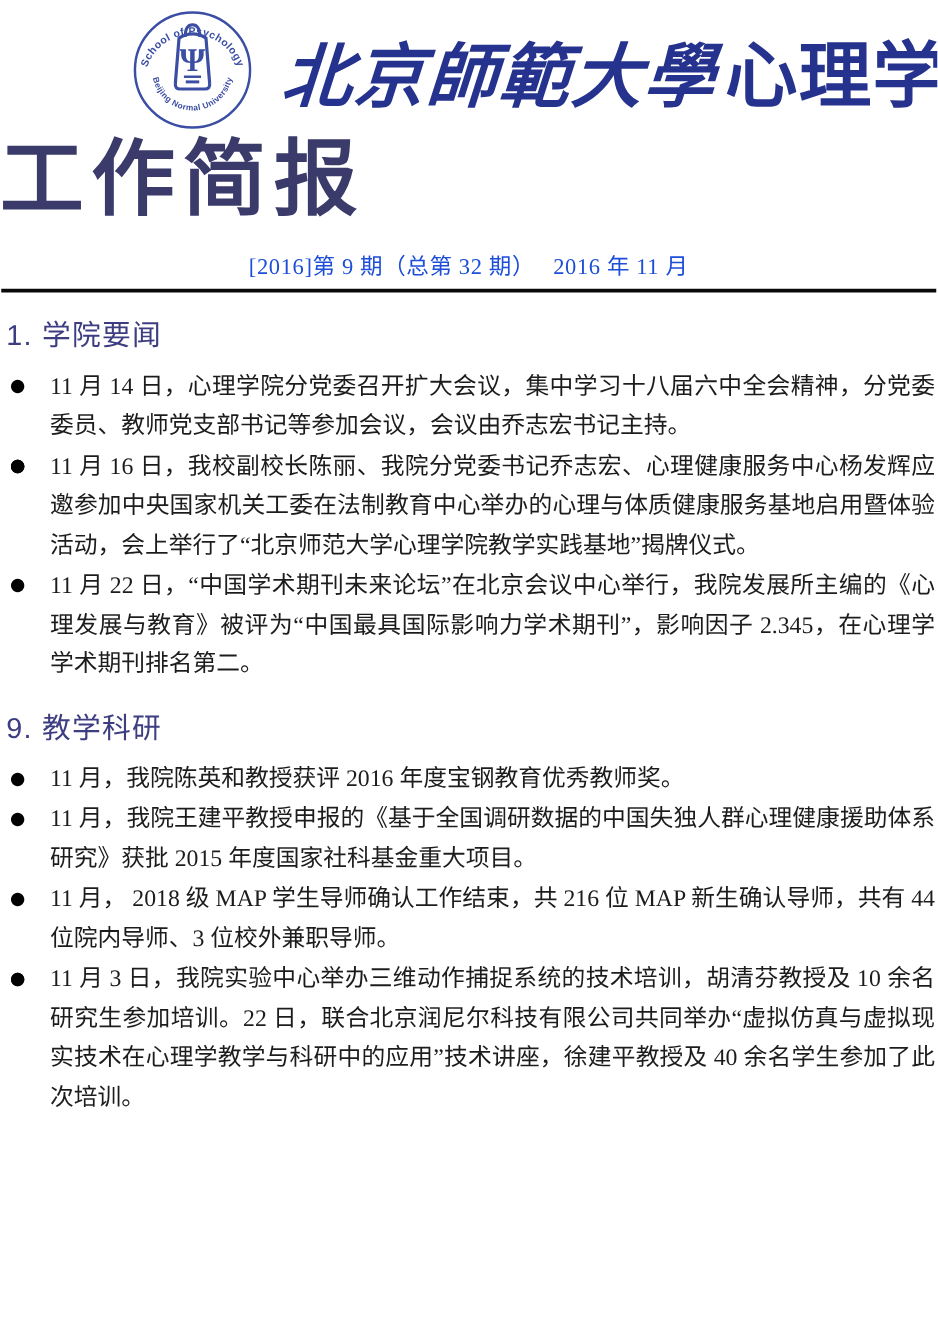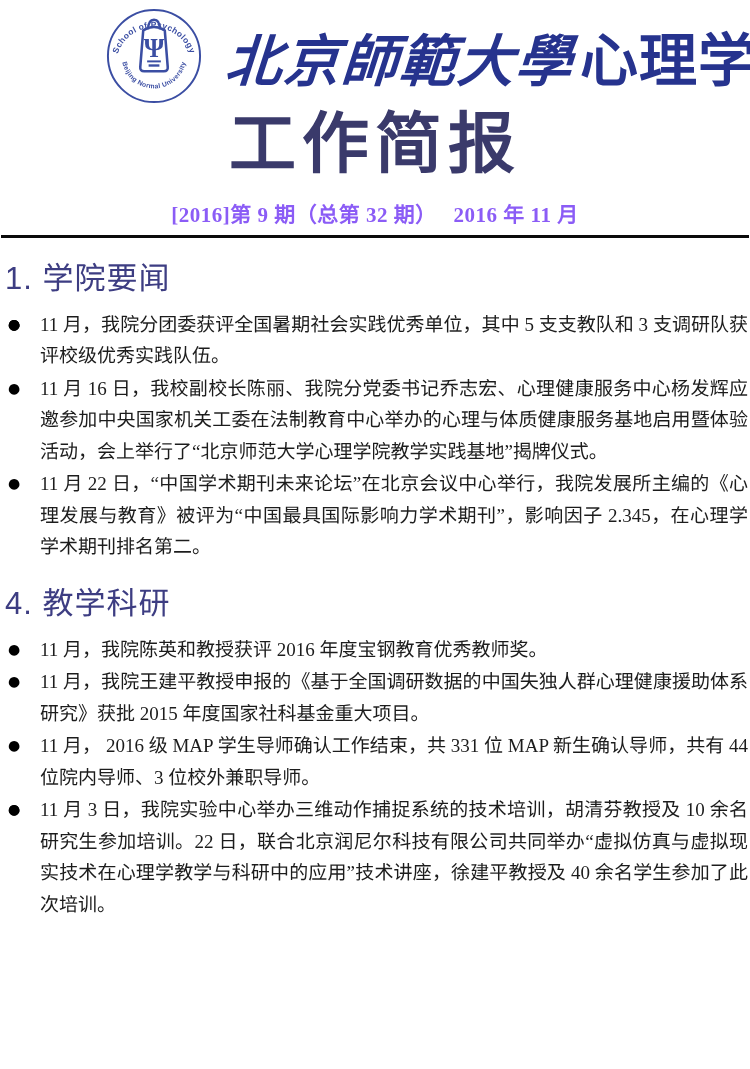--- a/index.html
+++ b/index.html
@@ -40,51 +40,50 @@
   .school-name {
     font-family: "Liberation Sans", "DejaVu Sans", sans-serif;
     font-weight: 800;
     font-size: 58px;
     letter-spacing: 1px;
     color: #26338e;
     margin-left: 6px;
   }
   
   .doc-title {
-    text-align: center;
     font-family: "Liberation Serif", "DejaVu Serif", serif;
     font-weight: bold;
     font-size: 67px;
     letter-spacing: 6px;
     color: #3a3a6b;
     margin-top: 4px;
     line-height: 1.1;
   }
   
   .issue-line {
     text-align: center;
     font-family: "Liberation Serif", "DejaVu Serif", serif;
-    font-weight: bold;
-    font-size: 21px;
-    color: #8b5cf6;
+    font-weight: normal;
+    font-size: 18px;
+    color: #1d4ed8;
     margin-top: 16px;
     letter-spacing: 0.5px;
   }
   
   .rule {
     border: none;
     border-top: 3px solid #0a0a0a;
     margin: 7px 1px 0 1px;
   }
   
   .content { padding: 0 2px 0 0; }
   .section-heading {
     font-family: "Liberation Sans", "DejaVu Sans", sans-serif;
     font-weight: 500;
-    font-size: 31px;
+    font-size: 23px;
     color: #3d3d82;
     margin: 15px 0 11px 5px;
     letter-spacing: 1px;
   }
   .bullet-list { list-style: none; }
   .bullet-item {
     position: relative;
     padding-left: 40px;
     font-size: 19px;
     line-height: 31.5px;
@@ -143,32 +142,32 @@
 
     <div class="issue-line">[2016]第 9 期（总第 32 期）　 2016 年 11 月</div>
   </header>
 
   <hr class="rule">
 
   <main class="content">
   <section class="news-section">
     <h2 class="section-heading">1. 学院要闻</h2>
     <ul class="bullet-list">
+          <li class="bullet-item"><span class="dot">●</span><span class="item-text">11 月 14 日，心理学院分党委召开扩大会议，集中学习十八届六中全会精神，分党委委员、教师党支部书记等参加会议，会议由乔志宏书记主持。</span></li>
           <li class="bullet-item"><span class="dot">●</span></li>
           <li class="bullet-item"><span class="dot">●</span></li>
-          <li class="bullet-item"><span class="dot">●</span><span class="item-text">11 月，我院分团委获评全国暑期社会实践优秀单位，其中 5 支支教队和 3 支调研队获评校级优秀实践队伍。</span></li>
           <li class="bullet-item"><span class="dot">●</span><span class="item-text">11 月 16 日，我校副校长陈丽、我院分党委书记乔志宏、心理健康服务中心杨发辉应邀参加中央国家机关工委在法制教育中心举办的心理与体质健康服务基地启用暨体验活动，会上举行了“北京师范大学心理学院教学实践基地”揭牌仪式。</span></li>
           <li class="bullet-item"><span class="dot">●</span><span class="item-text">11 月 22 日，“中国学术期刊未来论坛”在北京会议中心举行，我院发展所主编的《心理发展与教育》被评为“中国最具国际影响力学术期刊”，影响因子 2.345，在心理学学术期刊排名第二。</span></li>
         </ul>
   </section>
 
   <section class="news-section">
-    <h2 class="section-heading">4. 教学科研</h2>
+    <h2 class="section-heading">9. 教学科研</h2>
     <ul class="bullet-list">
           <li class="bullet-item"><span class="dot">●</span><span class="item-text">11 月，我院陈英和教授获评 2016 年度宝钢教育优秀教师奖。</span></li>
           <li class="bullet-item"><span class="dot">●</span><span class="item-text">11 月，我院王建平教授申报的《基于全国调研数据的中国失独人群心理健康援助体系研究》获批 2015 年度国家社科基金重大项目。</span></li>
-          <li class="bullet-item"><span class="dot">●</span><span class="item-text">11 月， 2016 级 MAP 学生导师确认工作结束，共 331 位 MAP 新生确认导师，共有 44 位院内导师、3 位校外兼职导师。</span></li>
+          <li class="bullet-item"><span class="dot">●</span><span class="item-text">11 月， 2018 级 MAP 学生导师确认工作结束，共 216 位 MAP 新生确认导师，共有 44 位院内导师、3 位校外兼职导师。</span></li>
           <li class="bullet-item"><span class="dot">●</span></li>
           <li class="bullet-item"><span class="dot">●</span><span class="item-text">11 月 3 日，我院实验中心举办三维动作捕捉系统的技术培训，胡清芬教授及 10 余名研究生参加培训。22 日，联合北京润尼尔科技有限公司共同举办“虚拟仿真与虚拟现实技术在心理学教学与科研中的应用”技术讲座，徐建平教授及 40 余名学生参加了此次培训。</span></li>
         </ul>
   </section>
 </main>
 </div>
 
 </body></html>

